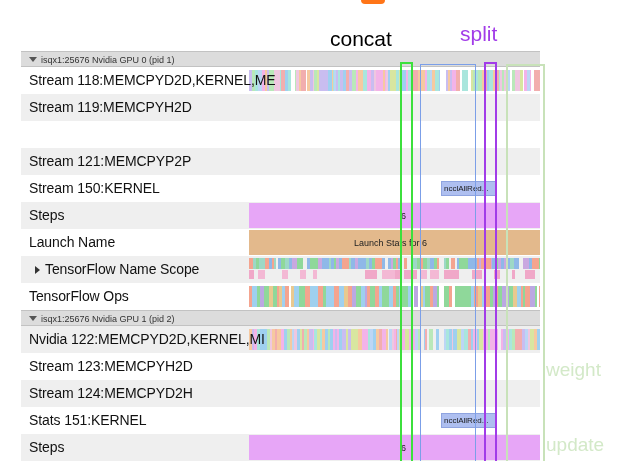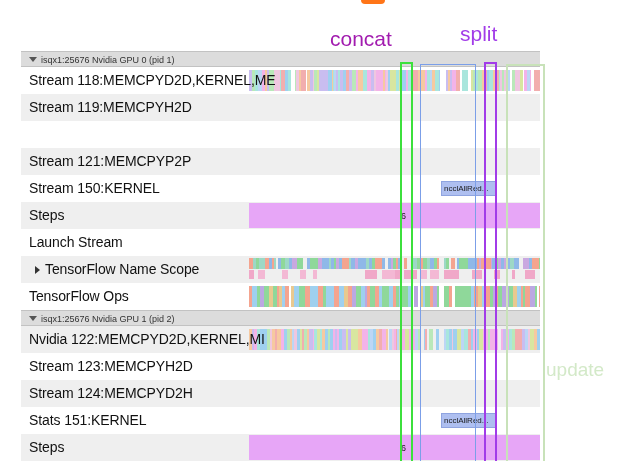--- a/index.html
+++ b/index.html
@@ -7,21 +7,21 @@
     width:622px;height:461px;
     background:#ffffff;
     font-family:"Liberation Sans","DejaVu Sans",sans-serif;
     overflow:hidden;
     position:relative;
   }
   #root{position:absolute;left:0;top:0;width:622px;height:461px;}
 
   
   .annot{position:absolute;white-space:pre;font-weight:400;}
-  #annot-concat{left:330px;top:27px;font-size:21px;color:#a21caf;}
+  #annot-concat{left:330px;top:27px;font-size:21px;color:#000000;}
   #annot-split{left:460px;top:22px;font-size:21px;color:#a23ce8;}
   #annot-nccl{left:425px;top:109px;font-size:19px;color:#4a7ed6;}
   #annot-weight{left:546px;top:307px;font-size:19px;color:#d3e9c8;line-height:25px;}
   #annot-weight span{display:block;}
 
   
   #orange-sliver{position:absolute;left:361px;top:0px;width:24px;height:4px;
     background:#ff7518;border-radius:0 0 6px 6px;}
 
   
@@ -67,20 +67,21 @@
 <body>
 
 <div id="root">
 
   <div id="orange-sliver"></div>
 
   <div class="annot" id="annot-concat">concat</div>
   <div class="annot" id="annot-split">split</div>
   <div class="annot" id="annot-nccl">nccl</div>
   <div class="annot" id="annot-weight">
+    <span>weight</span>
     <span>update</span>
   </div>
 
   <div id="panel">
       <div class="grp-header">
         <span class="tri"></span>
         <span class="gtxt">isqx1:25676 Nvidia GPU 0 (pid 1)</span>
       </div>
       <div class="row">
         <div class="track">
@@ -215,22 +216,27 @@
       <div class="row alt">
         <div class="track">
           <div class="bar tall steps" style="left: 0px; width: 291px;">
             <span class="barlabel" style="left: 152px;">6</span>
           </div>
         </div>
         <div class="gutter"></div>
         <div class="lbl" style="z-index: 4;">Steps</div>
       </div>
       <div class="row">
-        <div class="gutter white"></div>
-        <div class="lbl" style="z-index: 4;">Launch Stream</div>
+        <div class="track">
+          <div class="bar tall launch" style="left: 0px; width: 291px;">
+            <span class="barlabel" style="left: 105px;">Launch Stats for 6</span>
+          </div>
+        </div>
+        <div class="gutter white"></div>
+        <div class="lbl" style="z-index: 4;">Launch Name</div>
       </div>
       <div class="row alt">
         <div class="track">
           <div class="bar" style="left: 0px; top: 2px; height: 11px; width: 4.01984px; background: rgb(244, 164, 143);"></div>
           <div class="bar" style="left: 4.01984px; top: 2px; height: 11px; width: 2.97677px; background: rgb(157, 216, 198);"></div>
           <div class="bar" style="left: 6.99662px; top: 2px; height: 11px; width: 2.6449px; background: rgb(143, 216, 154);"></div>
           <div class="bar" style="left: 9.64152px; top: 2px; height: 11px; width: 2.83945px; background: rgb(157, 216, 198);"></div>
           <div class="bar" style="left: 12.481px; top: 2px; height: 11px; width: 3.94658px; background: rgb(157, 216, 198);"></div>
           <div class="bar" style="left: 16.4275px; top: 2px; height: 11px; width: 1.69755px; background: rgb(244, 164, 143);"></div>
           <div class="bar" style="left: 18.1251px; top: 2px; height: 11px; width: 1.97816px; background: rgb(244, 164, 143);"></div>

